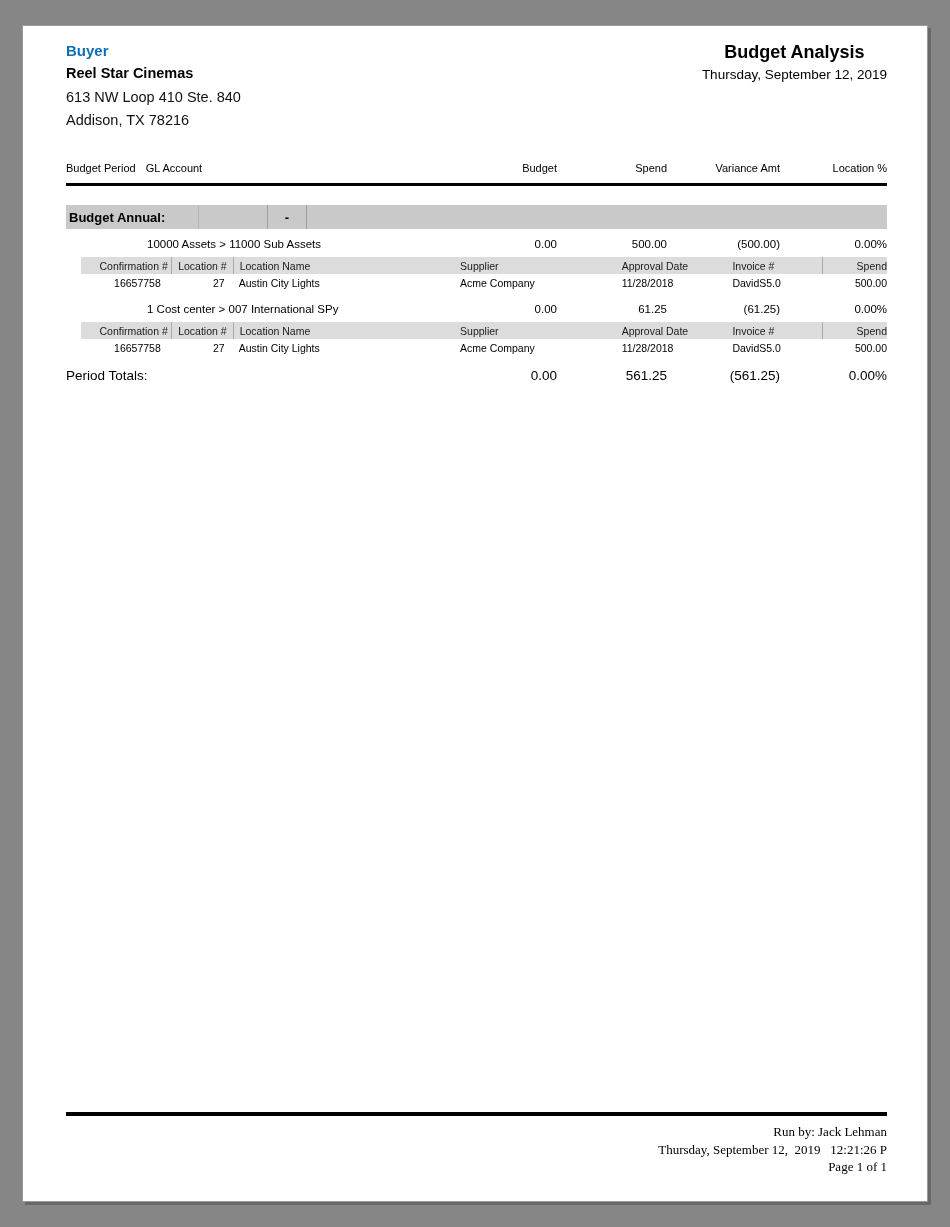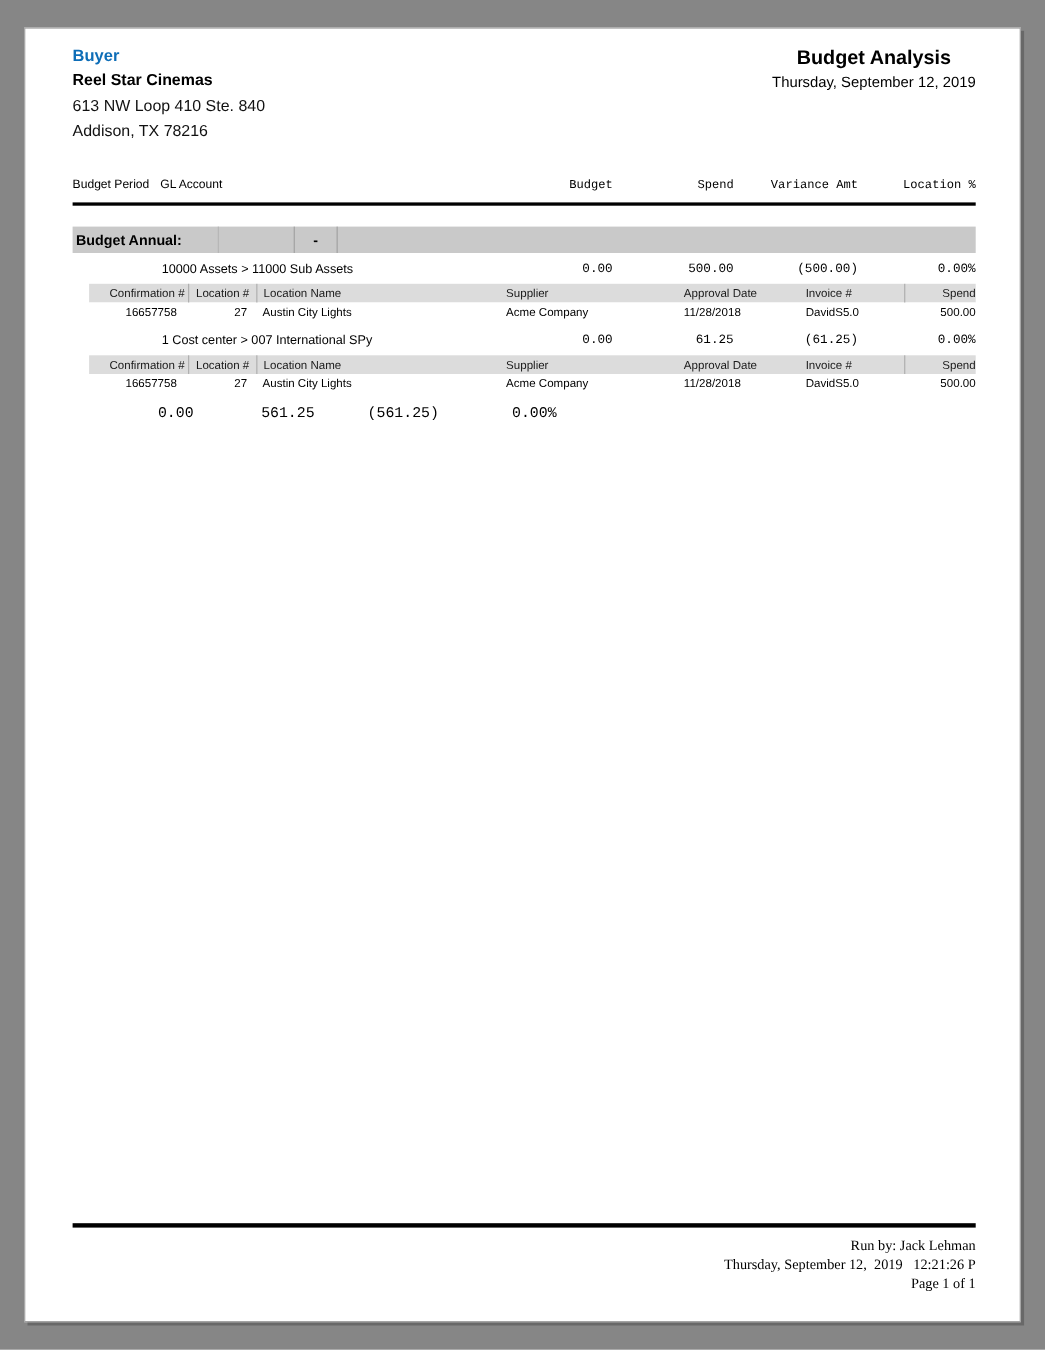--- a/index.html
+++ b/index.html
@@ -31,21 +31,21 @@
   .report-date { font-size: 13.5px; }
 
   
   .budget-line { margin-top: 19px; font-size: 14px; font-weight: bold; }
   .budget-line .lbl { margin-right: 15px; }
 
   
   .col-headers { display: flex; margin-top: 27px; font-size: 11px; align-items: baseline; }
   .col-headers .h-bp { margin-right: 10px; }
   .col-headers .spacer { flex: 1; }
-  .num-col { text-align: right; font-family: Liberation Mono, monospace; }
+  .num-col { text-align: right; }
   .c-budget { width: 110px; }
   .c-spend  { width: 110px; }
   .c-var    { width: 113px; }
   .c-pct    { width: 107px; }
   .thick-rule { height: 3px; background: #000; margin-top: 9px; }
 
   
   .period-bar {
     margin-top: 19px;
     height: 24px;
@@ -182,20 +182,21 @@
         <div class="sc-locname">Austin City Lights</div>
         <div class="sc-supplier">Acme Company</div>
         <div class="sc-approval">11/28/2018</div>
         <div class="sc-invoice">DavidS5.0</div>
         <div class="sc-spend">500.00</div>
       </div>
     </div>
   </div>
 
   <div class="totals-row">
+    <div class="t-label">Period Totals:</div>
     <div class="num-col c-budget">0.00</div>
     <div class="num-col c-spend">561.25</div>
     <div class="num-col c-var">(561.25)</div>
     <div class="num-col c-pct">0.00%</div>
   </div>
 
   <div class="footer">
     <div class="footer-rule"></div>
     <div class="footer-text">
       <div class="f-runby">Run by: Jack Lehman</div>

